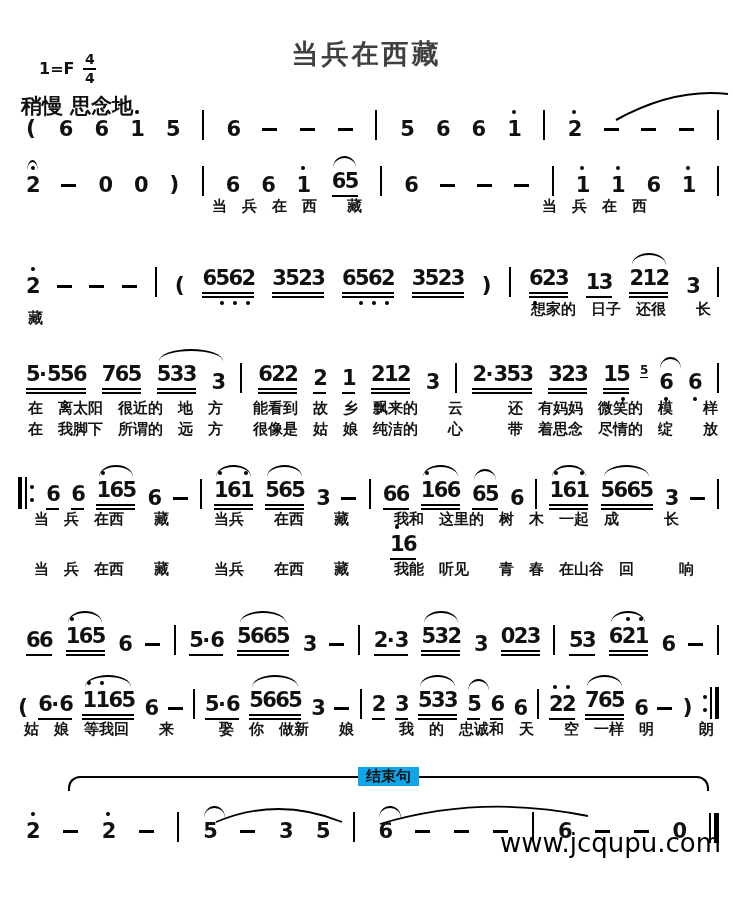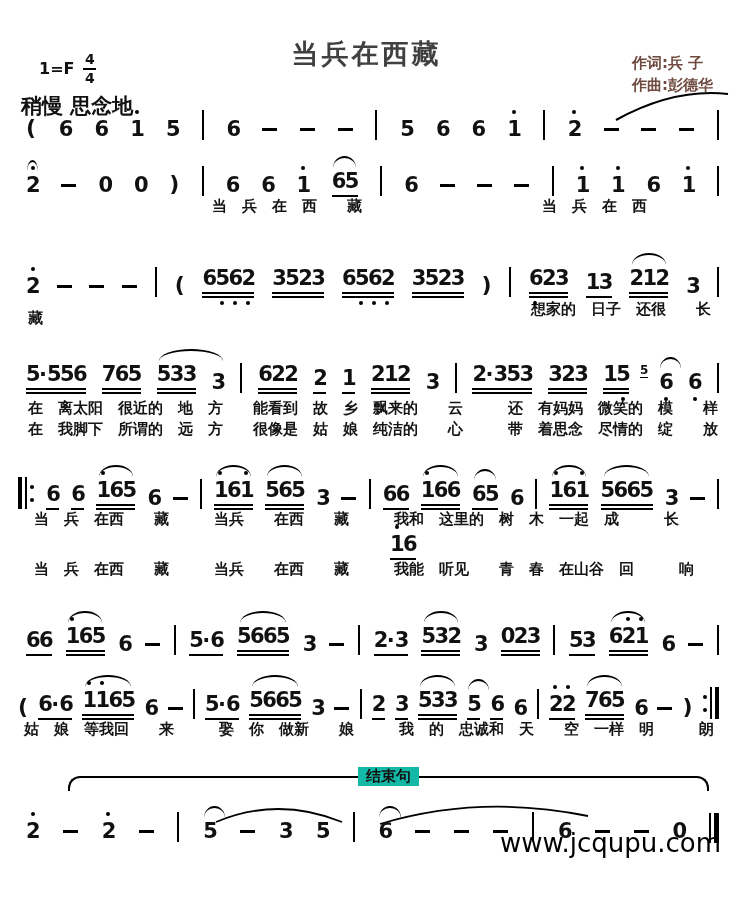--- a/index.html
+++ b/index.html
@@ -58,45 +58,41 @@
   .sys7 .lyr{padding-left:6px;}
   .sys8 .lyr{padding-left:10px;margin-top:12px;}
   .alt{padding-left:372px;margin-top:3px;}
 
   .endmark{position:absolute;left:68px;right:24px;top:776px;display:flex;align-items:flex-start;}
   .hookL{width:16px;height:13px;border-top:2px solid #000;border-left:2px solid #000;
          border-top-left-radius:12px;}
   .hookR{width:16px;height:13px;border-top:2px solid #000;border-right:2px solid #000;
          border-top-right-radius:12px;}
   .brk-line{flex:1;height:2px;background:#000;}
-  .brk-label{margin-top:-9px;padding:0 8px;font-size:15px;font-weight:bold;background:#14b8a6;text-align:center;}
+  .brk-label{margin-top:-9px;padding:0 8px;font-size:15px;font-weight:bold;background:#0ea5e9;text-align:center;}
   .slur-svg{position:absolute;pointer-events:none;}
 </style>
 </head>
 <body>
 
 <div class="sheet">
 
   <div class="title">当兵在西藏</div>
 
   <div class="keysig">
     <span class="keyname">1=F</span>
     <span class="frac">
       <span>4</span>
       <span class="bar-line"></span>
       <span>4</span>
     </span>
   </div>
 
   <div class="tempo">稍慢 思念地</div>
 
-  <div class="credits">
-    <div>作词:兵 子</div>
-    <div>作曲:彭德华</div>
-  </div>
 
   <svg class="slur-svg" style="left:612px;top:84px;" width="120" height="40" viewBox="0 0 120 40">
     <path d="M4,36 Q62,4 116,10" fill="none" stroke="#000" stroke-width="2"></path>
   </svg>
 
   <section class="system sys1">
       <div class="tokens">
         <span class="sym">(</span>
         <span class="grp">
           <span class="chars">

